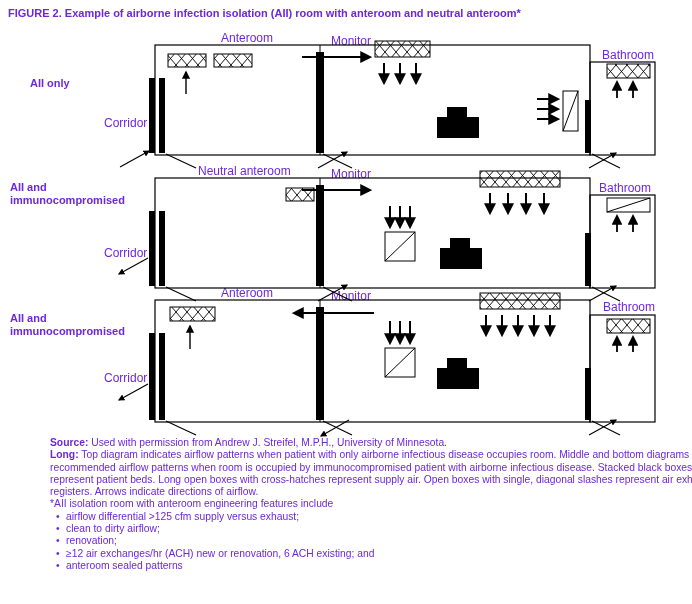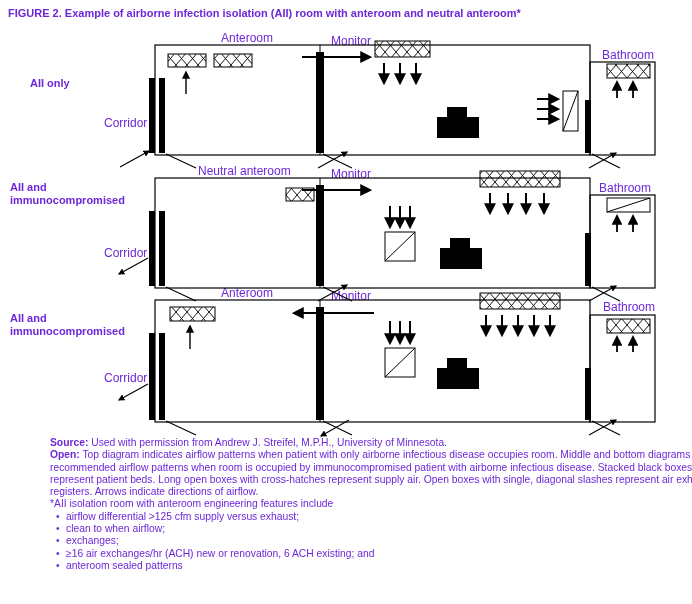--- a/index.html
+++ b/index.html
@@ -189,26 +189,26 @@
       </g>
     </g>
   </svg>
 
   <div class="footer">
     <div>
       <span class="b">Source:</span>
       <span>Used with permission from Andrew J. Streifel, M.P.H., University of Minnesota.</span>
     </div>
     <div>
-      <span class="b">Open:</span>
+      <span class="b">Long:</span>
       <span>Top diagram indicates airflow patterns when patient with only airborne infectious disease occupies room. Middle and bottom diagrams indicate recommended airflow patterns when room is occupied by immunocompromised patient with airborne infectious disease. Stacked black boxes represent patient beds. Long open boxes with cross-hatches represent supply air. Open boxes with single, diagonal slashes represent air exhaust registers. Arrows indicate directions of airflow.</span>
     </div>
     <div>*AII isolation room with anteroom engineering features include</div>
     <div class="bullets">
       <div class="bullet"><span class="glyph">•</span><span>airflow differential &gt;125 cfm supply versus exhaust;</span></div>
-      <div class="bullet"><span class="glyph">•</span><span>clean to when airflow;</span></div>
-      <div class="bullet"><span class="glyph">•</span><span>exchanges;</span></div>
-      <div class="bullet"><span class="glyph">•</span><span>≥16 air exchanges/hr (ACH) new or renovation, 6 ACH existing; and</span></div>
+      <div class="bullet"><span class="glyph">•</span><span>clean to dirty airflow;</span></div>
+      <div class="bullet"><span class="glyph">•</span><span>renovation;</span></div>
+      <div class="bullet"><span class="glyph">•</span><span>≥12 air exchanges/hr (ACH) new or renovation, 6 ACH existing; and</span></div>
       <div class="bullet"><span class="glyph">•</span><span>anteroom sealed patterns</span></div>
     </div>
   </div>
 
 </div>
 
 </body></html>

